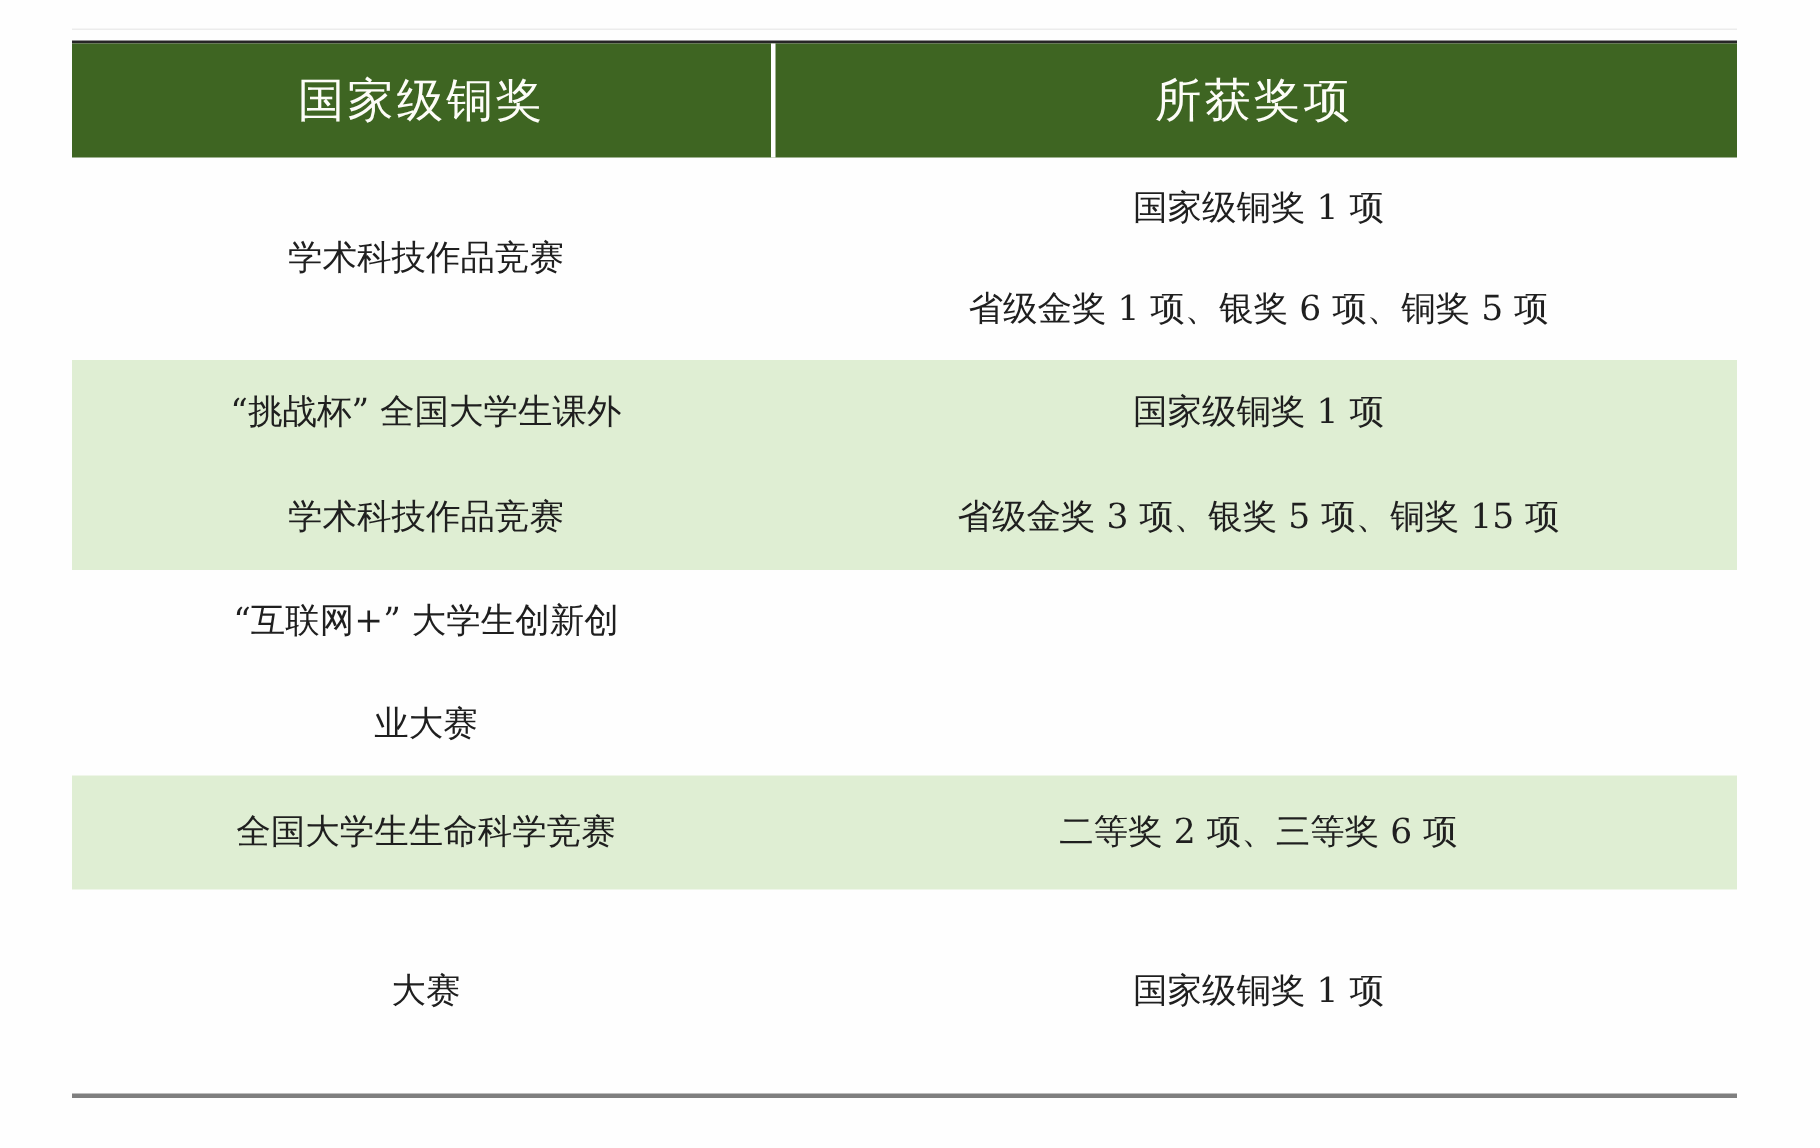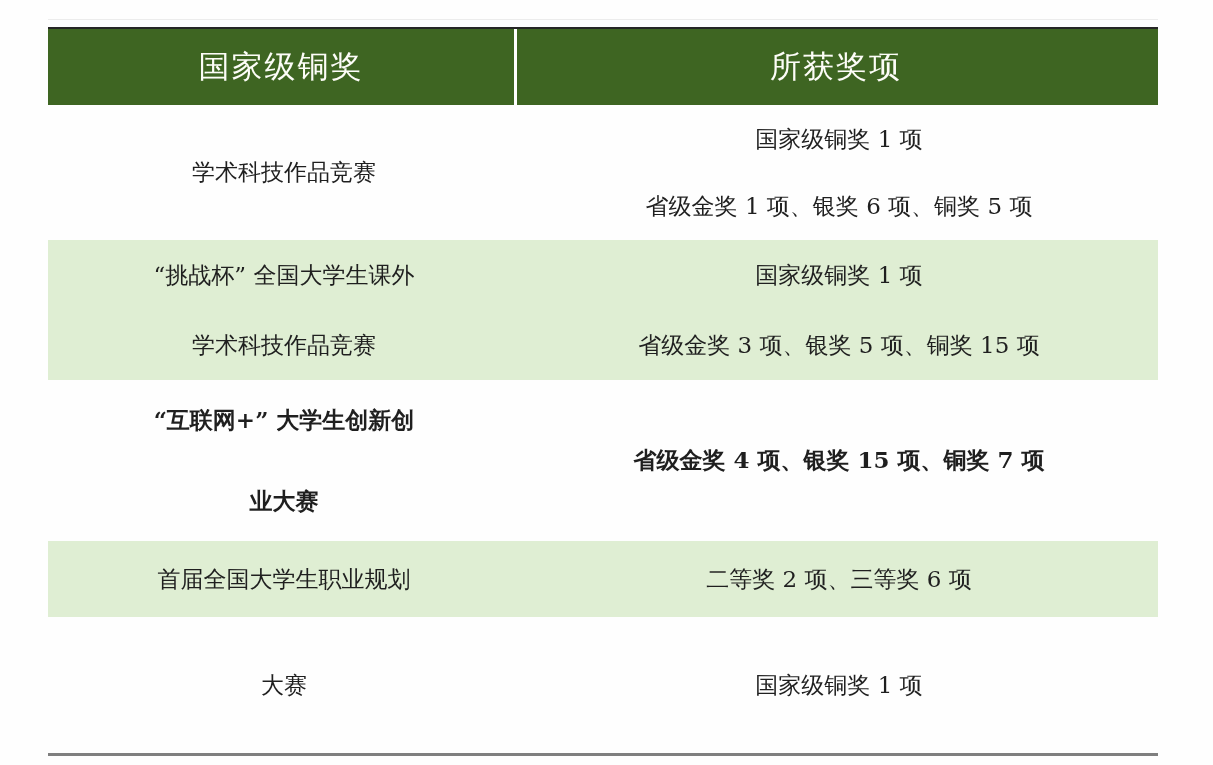--- a/index.html
+++ b/index.html
@@ -48,21 +48,21 @@
   .th.col-left{width:469px;border-right:3px solid #ffffff;}
   .th.col-right{width:638px;}
   .tr{
     display:flex;
     width:100%;
   }
   .tr.shaded{background:var(--shade-bg);}
   .tr.h1line{height:76px;}
   .tr.r1{height:135px;}
   .tr.r2{height:140px;}
-  .tr.r3{height:161px;font-weight:bold;}
+  .tr.r3{height:137px;}
   .tr.r5{height:136px;}
   .td{
     display:flex;
     flex-direction:column;
     justify-content:space-around;
     align-items:center;
     font-size:23px;
     line-height:1.15;
   }
   .td.col-left{width:472px;}
@@ -103,28 +103,25 @@
       <div class="cell-line">国家级铜奖 1 项</div>
       <div class="cell-line">省级金奖 3 项、银奖 5 项、铜奖 15 项</div>
     </div>
   </div>
 
   <div class="tr r3">
     <div class="td col-left">
       <div class="cell-line">“互联网+” 大学生创新创</div>
       <div class="cell-line">业大赛</div>
     </div>
-    <div class="td col-right">
-      <div class="cell-line">省级金奖 4 项、银奖 15 项、铜奖 7 项</div>
-    </div>
   </div>
 
   <div class="tr h1line shaded">
     <div class="td col-left">
-      <div class="cell-line">首届全国大学生职业规划</div>
+      <div class="cell-line">全国大学生生命科学竞赛</div>
     </div>
     <div class="td col-right">
       <div class="cell-line">二等奖 2 项、三等奖 6 项</div>
     </div>
   </div>
 
   <div class="tr r5">
     <div class="td col-left">
       <div class="cell-line">大赛</div>
     </div>

